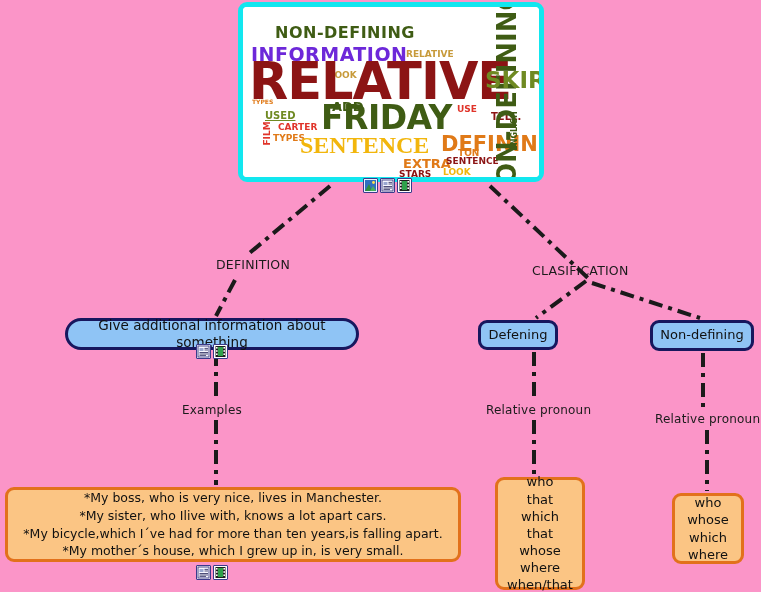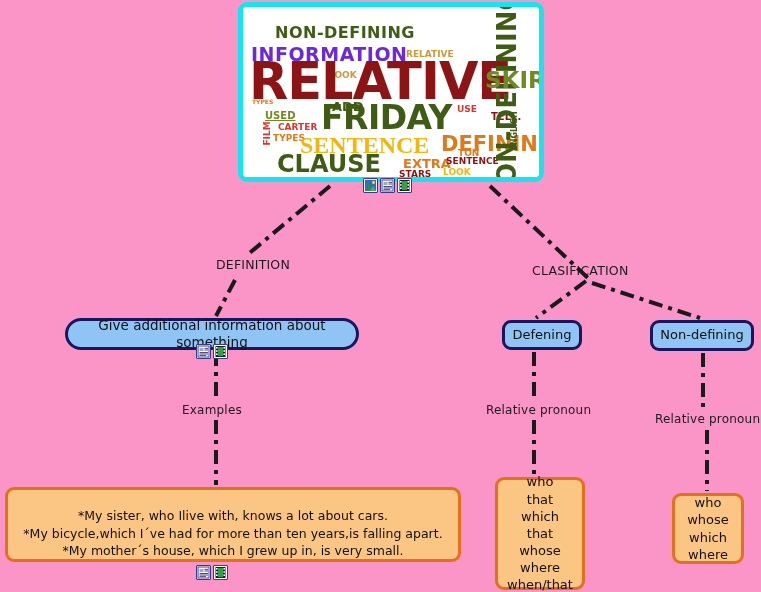--- a/index.html
+++ b/index.html
@@ -43,21 +43,21 @@
   .orange{
     background:#fbc584;
     border:3px solid #e2711b;
     border-radius:9px;
     color:#111;
   }
   .node-text{font-size:13px;color:#111;line-height:1.25;}
 
   #n-definition{left:65px;top:318px;width:294px;height:32px;border-radius:16px;}
   #n-definition .node-text{font-size:13.5px;}
-  #n-defining{left:502px;top:320px;width:80px;height:30px;}
+  #n-defining{left:478px;top:320px;width:80px;height:30px;}
   #n-nondefining{left:650px;top:320px;width:104px;height:31px;}
 
   #n-examples{left:5px;top:487px;width:456px;height:75px;}
   #n-examples .node-text{font-size:12.5px;line-height:1.42;}
   #n-pron-def{left:495px;top:477px;width:90px;height:113px;}
   #n-pron-def .node-text{font-size:13px;line-height:1.32;}
   #n-pron-nondef{left:672px;top:493px;width:72px;height:71px;}
   #n-pron-nondef .node-text{font-size:13px;line-height:1.32;}
 
   
@@ -132,21 +132,20 @@
       <span class="w" style="left:6px;top:49px;font-size:51px;color:#8c1414;letter-spacing:-1px;">RELATIVE</span>
       <span class="w" style="left:49px;top:93px;font-size:13px;color:#3f5c14;margin-left:40px;">ADD</span>
       <span class="w" style="left:22px;top:104px;font-size:10px;color:#6f8a22;text-decoration:underline;">USED</span>
       <span class="w" style="left:35px;top:116px;font-size:9px;color:#e0342a;">CARTER</span>
       <span class="w" style="left:30px;top:127px;font-size:9px;color:#e07a18;">TYPES</span>
       <span class="w" style="left:9px;top:92px;font-size:6px;color:#e07a18;">TYPES</span>
       <span class="w vert" style="left:12px;top:122px;font-size:9px;color:#e0342a;transform:rotate(-90deg);">FILM</span>
       <span class="w" style="left:78px;top:94px;font-size:33px;color:#3f5c14;letter-spacing:-0.5px;">FRIDAY</span>
       <span class="w" style="left:57px;top:126px;font-size:24px;color:#f2b60c;font-family:Liberation Serif, serif;">SENTENCE</span>
       <span class="w" style="left:198px;top:127px;font-size:21px;color:#e07a18;">DEFINING</span>
-      <span class="w" style="left:34px;top:145px;font-size:24px;color:#3f5c14;">CLAUSE</span>
       <span class="w" style="left:160px;top:150px;font-size:13px;color:#e07a18;">EXTRA</span>
       <span class="w" style="left:203px;top:150px;font-size:9px;color:#8c1414;">SENTENCE</span>
       <span class="w" style="left:156px;top:163px;font-size:9px;color:#8c1414;">STARS</span>
       <span class="w" style="left:200px;top:161px;font-size:9px;color:#f2b60c;">LOOK</span>
       <span class="w" style="left:214px;top:98px;font-size:9px;color:#e0342a;">USE</span>
       <span class="w" style="left:215px;top:110px;font-size:9px;color:#e07a18;margin-top:32px;">TON</span>
       <span class="w" style="left:248px;top:105px;font-size:10px;color:#8c1414;">TELL.</span>
       <span class="w vert" style="left:252px;top:120px;font-size:8px;color:#3f5c14;transform:rotate(-90deg);">ENGLISH</span>
       <span class="w vert" style="left:155px;top:78px;font-size:26px;color:#3f5c14;transform:rotate(-90deg);">NON-DEFINING</span>
       <span class="w" style="left:242px;top:62px;font-size:23px;color:#6f8a22;">SKIRT</span>
@@ -237,22 +236,22 @@
 
   <div class="node blue" id="n-defining">
     <span class="node-text">Defening</span>
   </div>
   <div class="node blue" id="n-nondefining">
     <span class="node-text">Non-defining</span>
   </div>
 
   <div class="node orange" id="n-examples">
     <span class="node-text">
-      <br>
-      <span>*My sister, who Ilive with, knows a lot about cars.</span><br>
+      <span>*My boss, who is very nice, lives in Manchester.</span><br>
+      <span>*My sister, who Ilive with, knows a lot apart cars.</span><br>
       <span>*My bicycle,which I´ve had for more than ten years,is falling apart.</span><br>
       <span>*My mother´s house, which I grew up in, is very small.</span>
     </span>
   </div>
   <div class="icons" id="icons-examples">
     <span class="ico">
       <svg viewBox="0 0 13 13">
           <rect x="0" y="0" width="13" height="13" fill="#ffffff"></rect>
           <rect x="1" y="1" width="11" height="11" fill="#f7f7ff" stroke="#4a4a8c" stroke-width="1"></rect>
           <rect x="2.5" y="3" width="4" height="3" fill="#9aa7d0"></rect>

